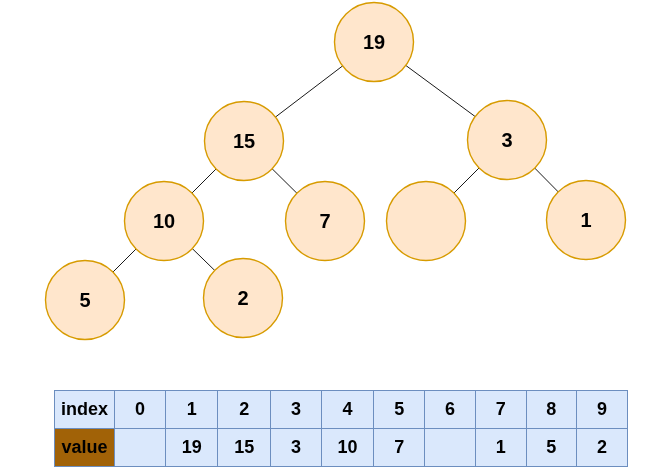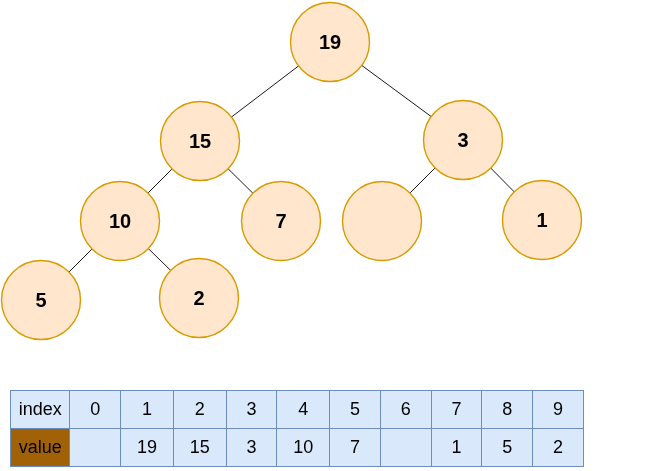--- a/index.html
+++ b/index.html
@@ -7,20 +7,21 @@
     padding: 0;
     background: #ffffff;
     font-family: "Liberation Sans", sans-serif;
   }
   .stage {
     position: relative;
     width: 584px;
     height: 471px;
     background: #ffffff;
     overflow: hidden;
+    margin-left: 44px;
   }
   #tree-svg {
     position: absolute;
     left: 0;
     top: 0;
   }
   #tree-svg text {
     font-family: "Liberation Sans", sans-serif;
     font-weight: bold;
     font-size: 20px;
@@ -29,21 +30,21 @@
     position: absolute;
     left: 10px;
     top: 390px;
     border-collapse: collapse;
     table-layout: fixed;
   }
   #heap-table td {
     height: 37px;
     text-align: center;
     vertical-align: middle;
-    font-weight: normal;
+    font-weight: bold;
     font-size: 18px;
     color: #000000;
     padding: 0;
     overflow: hidden;
     white-space: nowrap;
   }
   #heap-table td.row-header {
     width: 62px;
     text-align: center;
   }

